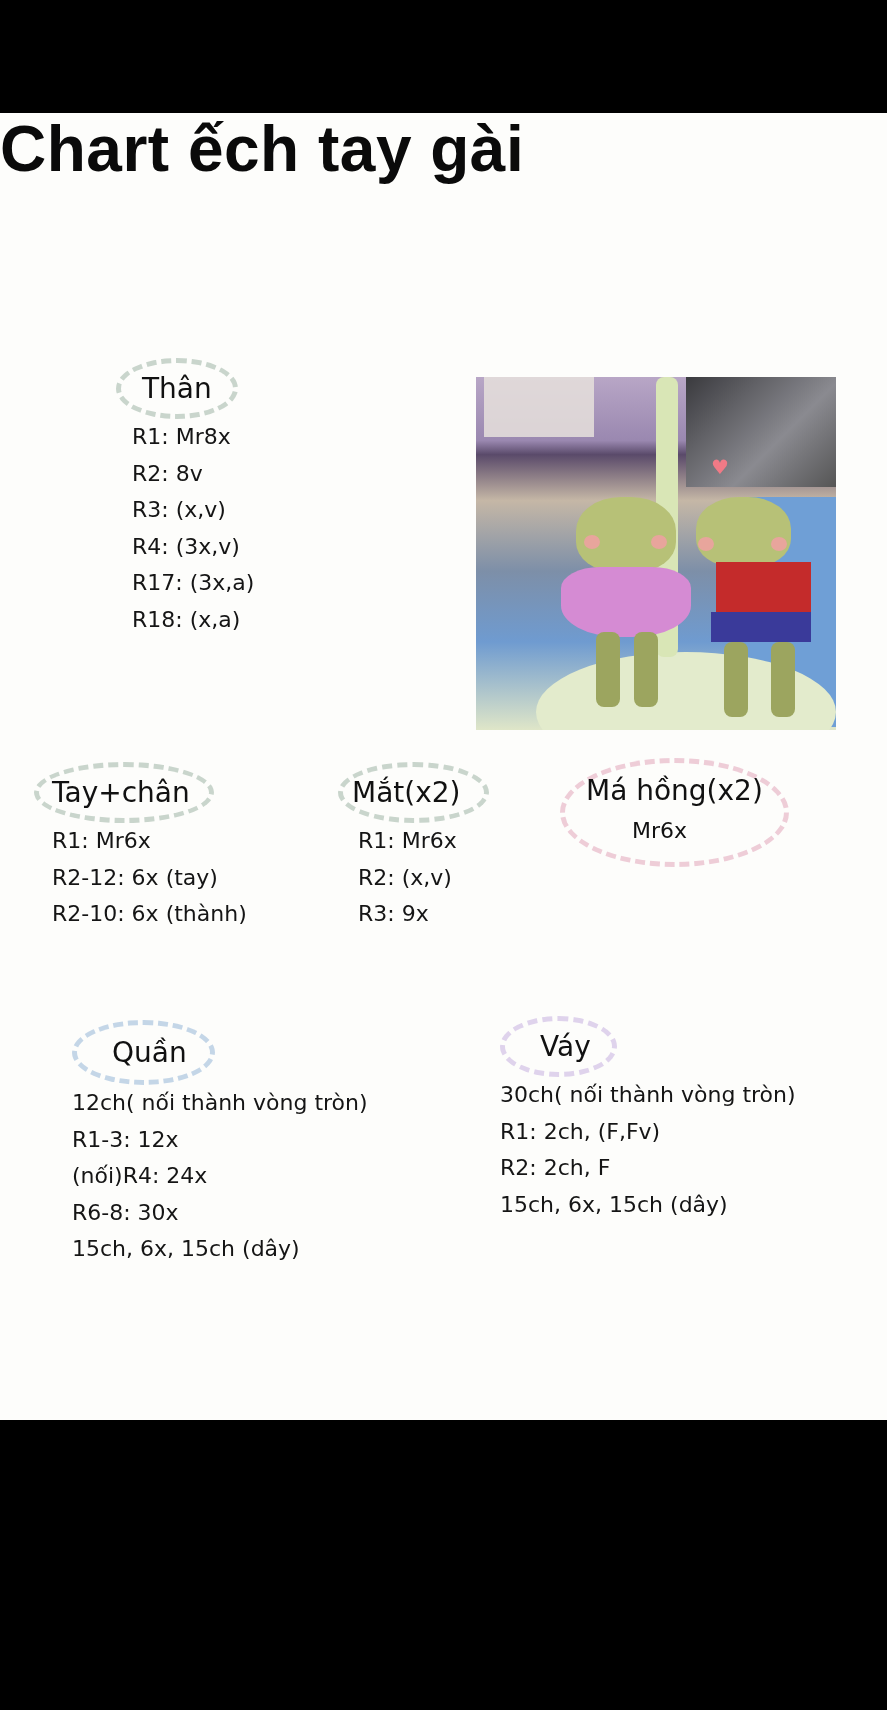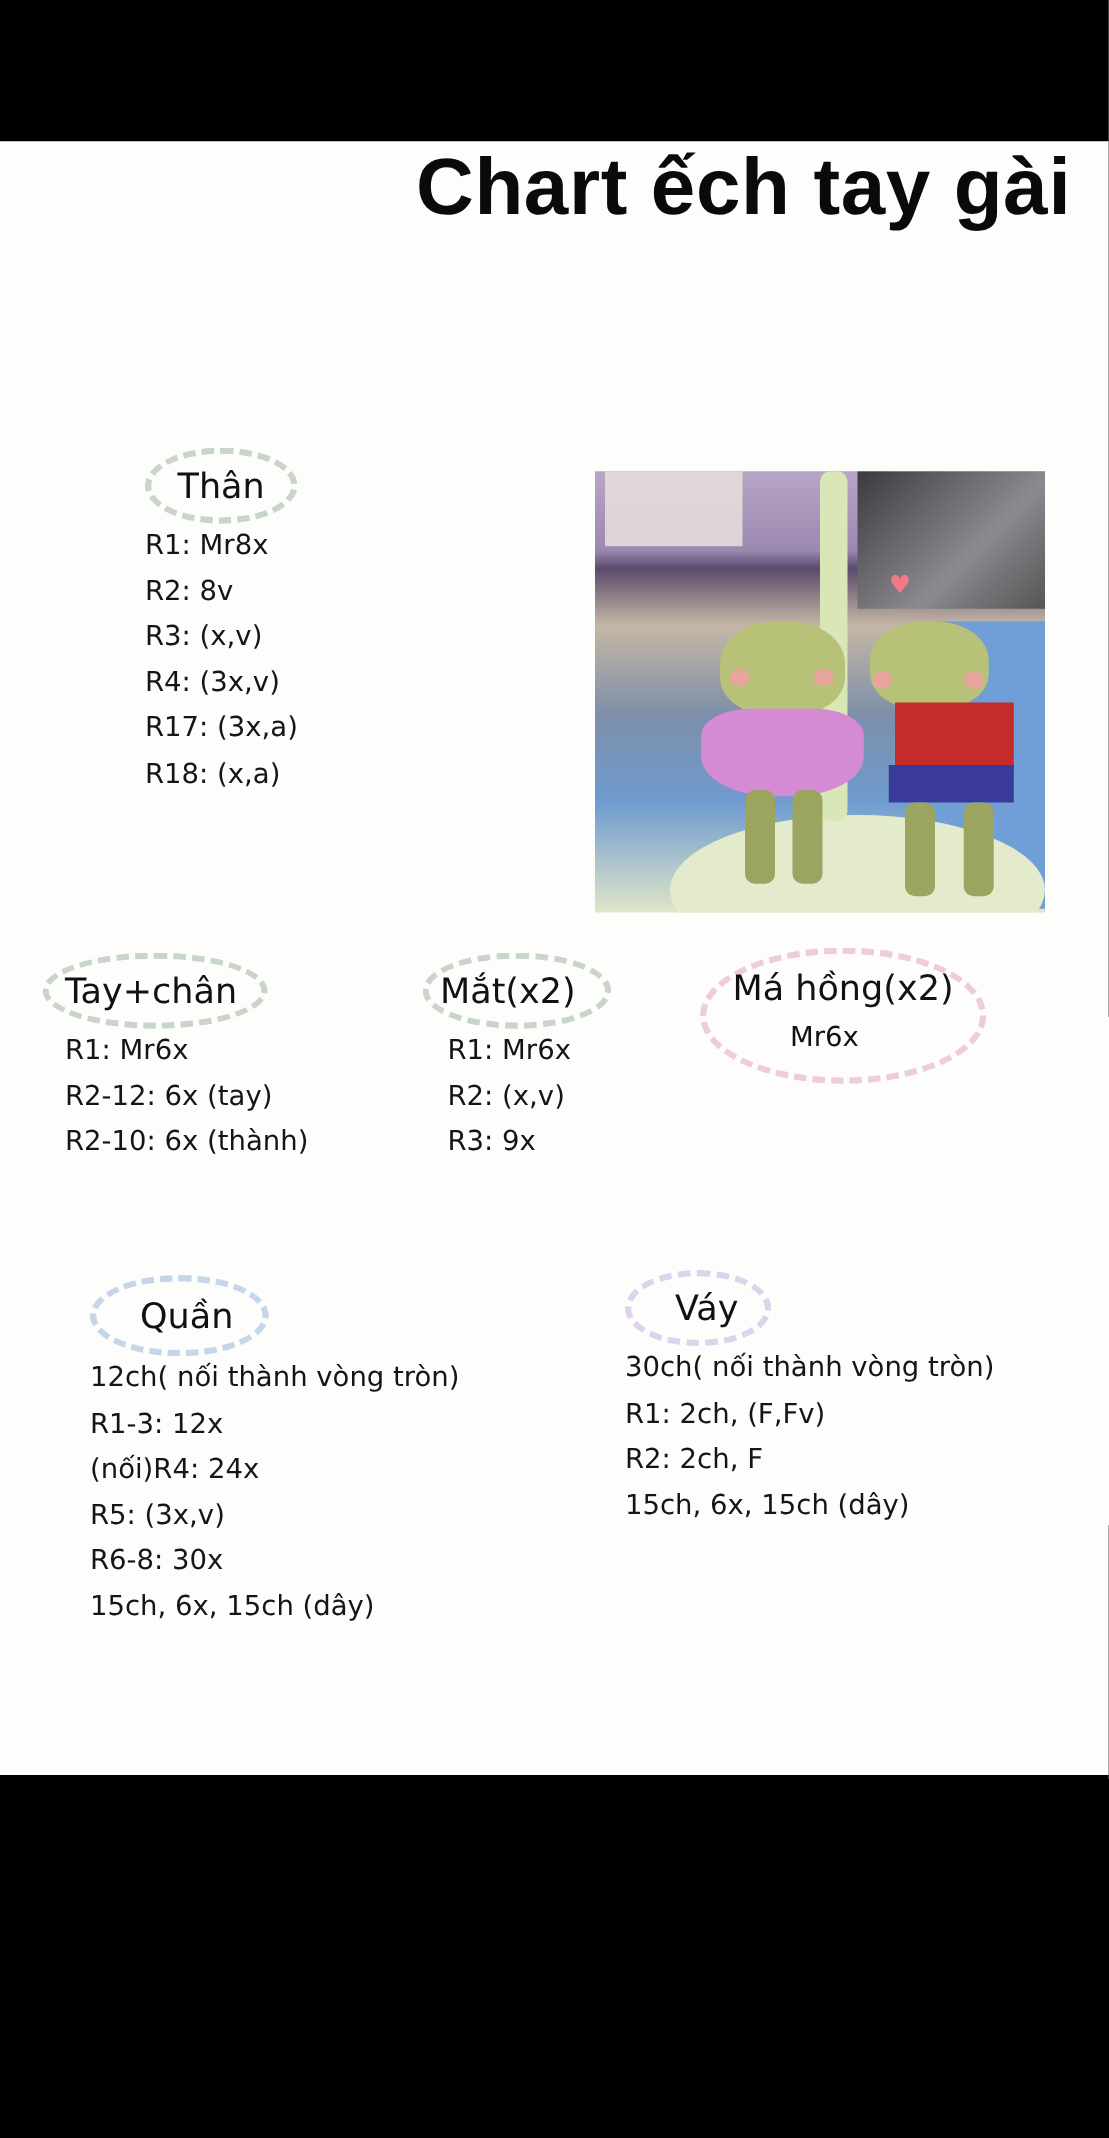--- a/index.html
+++ b/index.html
@@ -5,23 +5,23 @@
   html, body { margin: 0; padding: 0; }
   body {
     width: 887px; height: 1710px; background: #000; position: relative; overflow: hidden;
     font-family: "DejaVu Sans", "Liberation Sans", sans-serif;
   }
   .page {
     position: absolute; left: 0; top: 113px; width: 887px; height: 1307px;
     background: #fdfdfb;
   }
   .title {
-    position: absolute; left: 0; width: 813px; top: 112px; text-align: right;
+    position: absolute; left: 0; width: 813px; top: 112px; text-align: left;
     font-family: "Liberation Sans", "DejaVu Sans", sans-serif; font-weight: bold;
-    font-size: 64px; color: #0a0a0a; letter-spacing: 0.5px; margin-left: 44px;
+    font-size: 64px; color: #0a0a0a; letter-spacing: 0.5px;
   }
   .section { position: absolute; color: #111; }
   .heading {
     position: relative; display: inline-block; font-size: 28px; color: #111;
     padding: 14px 24px; z-index: 1;
   }
   .heading .ring {
     position: absolute; left: 0; top: 0; right: 0; bottom: 0;
     border: 5px dashed; border-radius: 50%; z-index: -1; opacity: 0.55;
   }
@@ -53,21 +53,21 @@
 
 <div class="page"></div>
 
 <div class="title">Chart ếch tay gài</div>
 
 <div class="section" style="left:116px; top:358px;">
   <div class="heading" style="padding:14px 26px;">
     <span class="ring green"></span>
     <span>Thân</span>
   </div>
-  <ul class="lines" style="margin-left:0px; margin-top:0px;">
+  <ul class="lines" style="margin-left:16px; margin-top:0px;">
     <li>R1:  Mr8x</li>
     <li>R2:  8v</li>
     <li>R3:  (x,v)</li>
     <li>R4:  (3x,v)</li>
     <li>R17:  (3x,a)</li>
     <li>R18:  (x,a)</li>
   </ul>
 </div>
 
 <div class="photo">
@@ -130,21 +130,20 @@
 
 <div class="section" style="left:72px; top:1020px;">
   <div class="heading" style="padding:16px 28px 16px 40px; margin-left:0;">
     <span class="ring blue"></span>
     <span>Quần</span>
   </div>
   <ul class="lines" style="margin-left:0px;">
     <li>12ch( nối thành vòng tròn)</li>
     <li>R1-3:  12x</li>
     <li>(nối)R4:  24x</li>
-    <li>R5:  (3x,v)</li>
     <li>R6-8:  30x</li>
     <li>15ch, 6x, 15ch (dây)</li>
   </ul>
 </div>
 
 <div class="section" style="left:500px; top:1016px;">
   <div class="heading" style="padding:14px 26px 14px 40px;">
     <span class="ring purple"></span>
     <span>Váy</span>
   </div>

